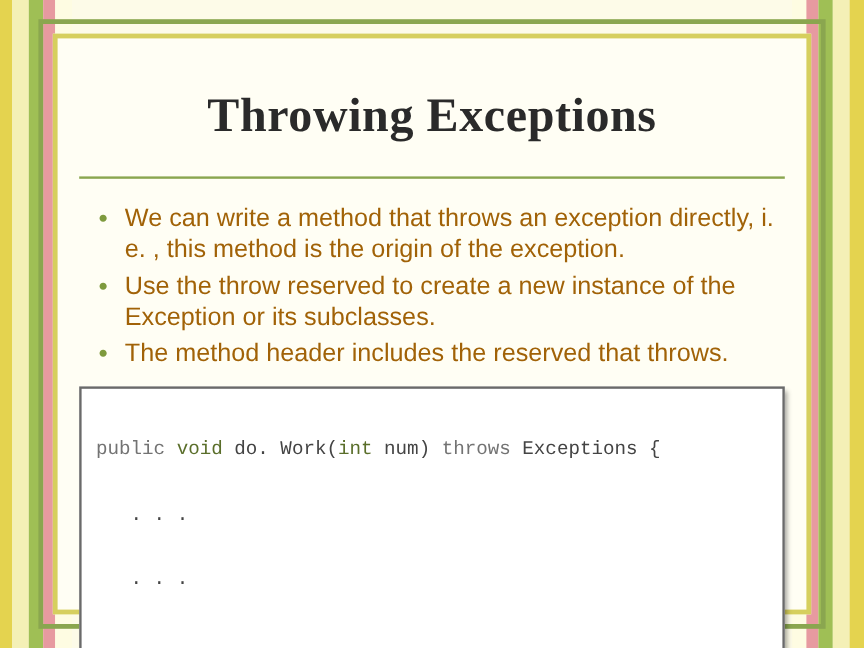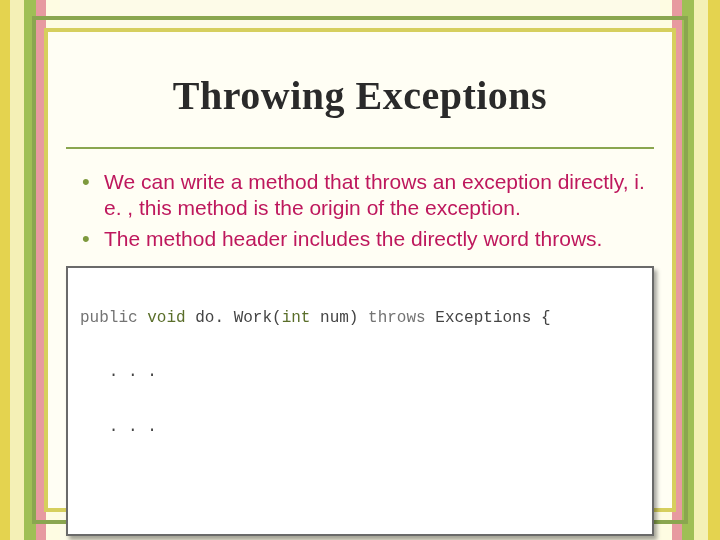--- a/index.html
+++ b/index.html
@@ -53,21 +53,21 @@
     margin: 0 6px 20px 6px;
   }
   ul.bullets {
     list-style: none;
     padding: 0 8px 0 22px;
   }
   ul.bullets li {
     position: relative;
     font-size: 21px;
     line-height: 1.25;
-    color: #be185d;
+    color: #a16207;
     margin-bottom: 4px;
     padding-left: 22px;
   }
   ul.bullets li::before {
     content: "•";
     position: absolute;
     left: 0;
     top: 0;
     color: #7e9a3d;
     font-size: 22px;
@@ -115,21 +115,24 @@
 <div class="content">
 
   <h1 class="title">Throwing Exceptions</h1>
   <hr class="title-rule">
 
   <ul class="bullets">
     <li>
       <span>We can write a method that throws an exception directly, i. e. , this method is the origin of the exception.</span>
     </li>
     <li>
-      <span>The method header includes the directly word </span><span class="kw">throws</span><span>.</span>
+      <span>Use the </span><span class="kw">throw</span><span> reserved to create a new instance of the Exception or its subclasses.</span>
+    </li>
+    <li>
+      <span>The method header includes the reserved that </span><span class="kw">throws</span><span>.</span>
     </li>
   </ul>
 
   <div class="codebox">
 <span class="c"><span class="tk-kw">public</span> <span class="tk-type">void</span><span> do. Work(</span><span class="tk-type">int</span><span> num) </span><span class="tk-kw">throws</span><span> Exceptions {</span></span>
 <span class="c">   . . .</span>
 <span class="c">   . . .</span>
 
   </div>
 

